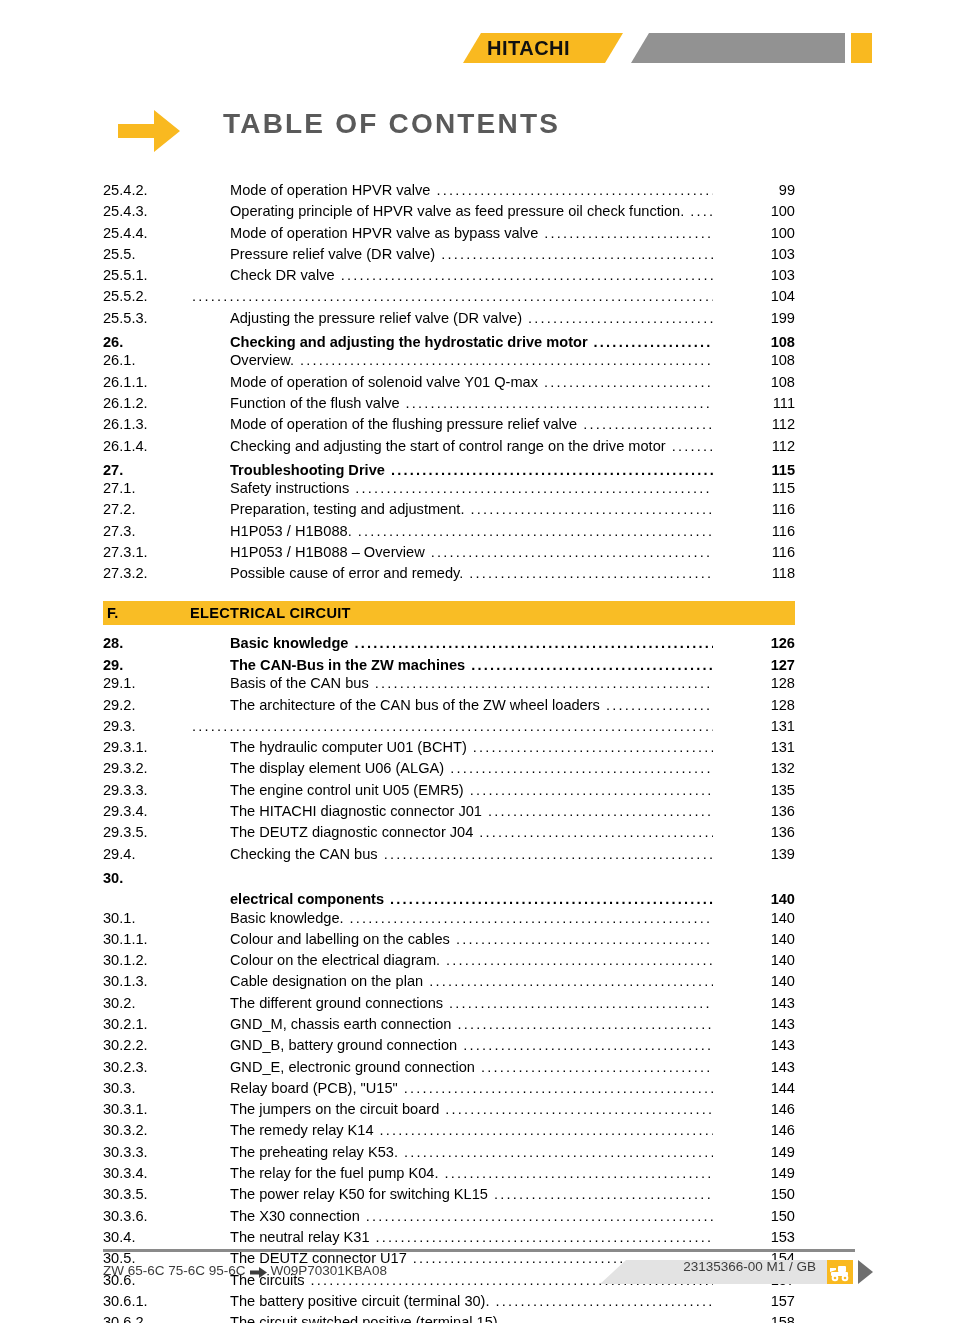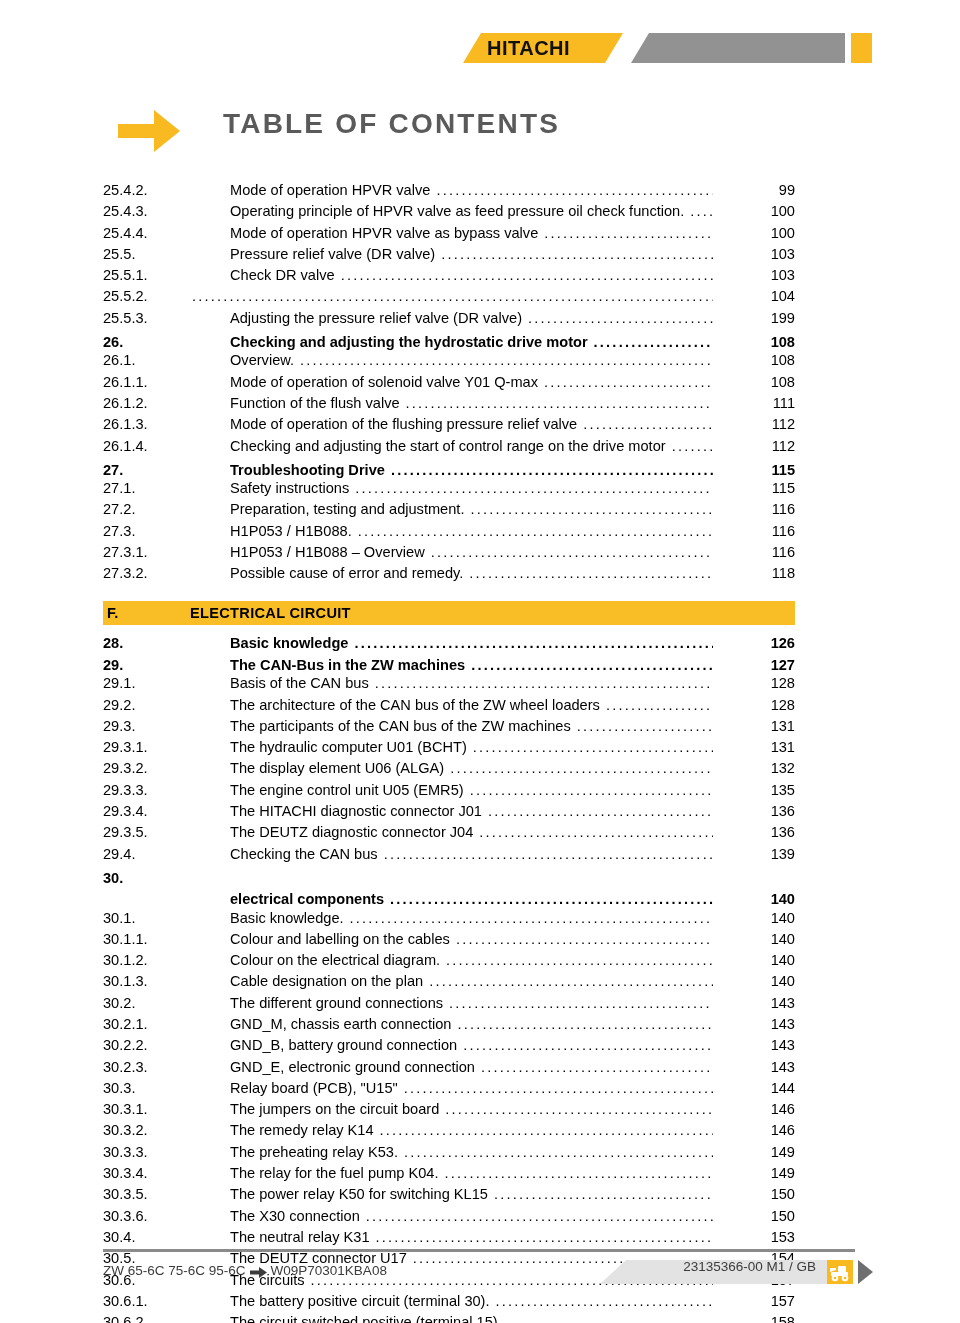--- a/index.html
+++ b/index.html
@@ -413,21 +413,20 @@
         <span class="toc-page">128</span>
       </div>
       <div class="toc-row">
         <span class="toc-num">29.2.</span>
         <span class="toc-label">The architecture of the CAN bus of the ZW wheel loaders</span>
         <span class="toc-leader">........................................................................................................................................................................................................</span>
         <span class="toc-page">128</span>
       </div>
       <div class="toc-row">
         <span class="toc-num">29.3.</span>
-        <span class="toc-label">The participants of the CAN bus of the ZW machines</span>
         <span class="toc-leader">........................................................................................................................................................................................................</span>
         <span class="toc-page">131</span>
       </div>
       <div class="toc-row">
         <span class="toc-num">29.3.1.</span>
         <span class="toc-label">The hydraulic computer U01 (BCHT)</span>
         <span class="toc-leader">........................................................................................................................................................................................................</span>
         <span class="toc-page">131</span>
       </div>
       <div class="toc-row">

